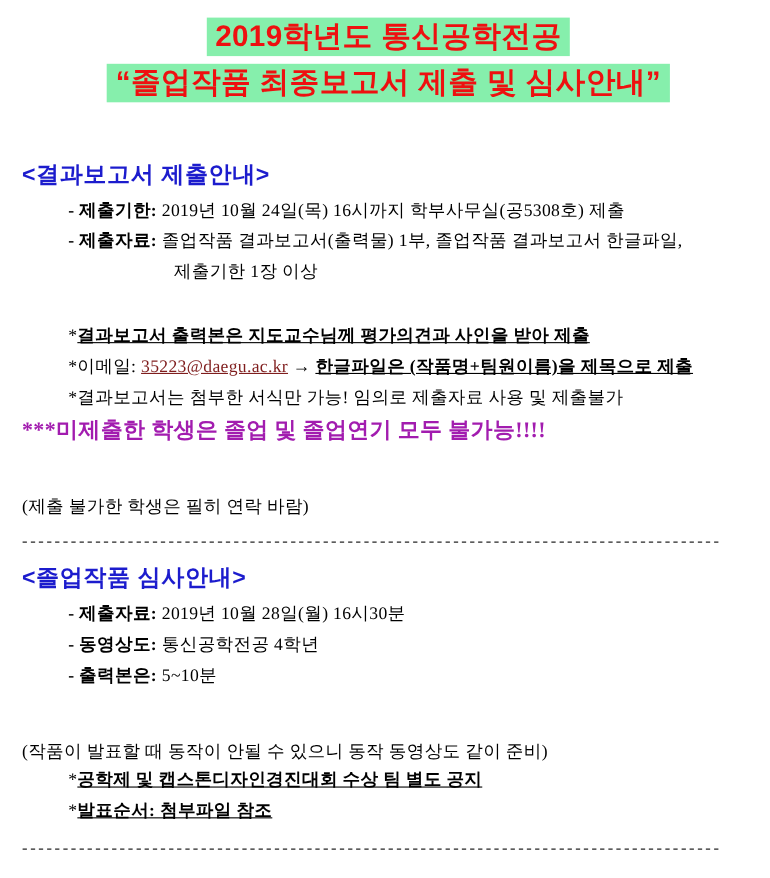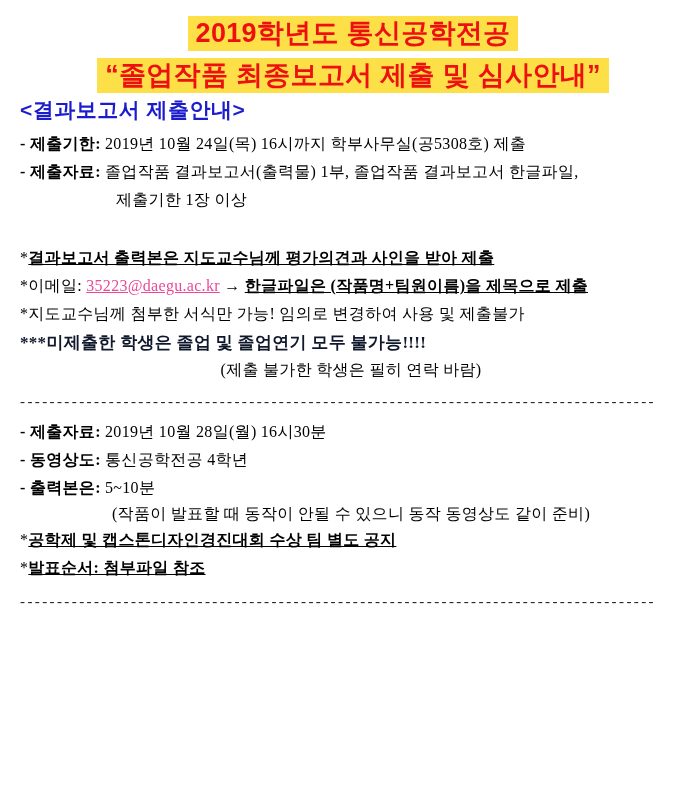--- a/index.html
+++ b/index.html
@@ -6,39 +6,39 @@
   .page {
     position:relative; width:700px; height:798px; box-sizing:border-box;
     padding:10px 14px 0 20px; overflow:hidden; background:#ffffff;
     font-family:"Liberation Serif","DejaVu Serif",serif;
     font-size:16px; color:#000; letter-spacing:0.3px;
   }
   
   .title-block { text-align:center; margin-top:2px; line-height:42px;
     font-family:"Liberation Sans","DejaVu Sans",sans-serif;
     font-weight:bold; font-size:27px; color:#ee1010; }
-  .title-block .hl { background:#fde047; padding:2px 8px 3px 8px; }
+  .title-block .hl { background:#86efac; padding:2px 8px 3px 8px; }
   
   .sec-heading { font-family:"Liberation Sans","DejaVu Sans",sans-serif;
     font-weight:bold; font-size:21px; color:#1c1ccd; letter-spacing:0.5px; }
-  .h1 { }
+  .h1 { margin-top:48px; }
   .h2 { margin-top:8px; }
   
-  .line { line-height:28px; white-space:nowrap; }
+  .line { line-height:28px; white-space:nowrap;margin-left:42px; }
   .lbl  { font-weight:bold; }
   .gap-s { margin-top:6px; }
   .gap-m { margin-top:14px; }
   .gap-l { margin-top:30px; }
   .cont { padding-left:96px; }
   .star { text-decoration:none; }
   .u-b  { font-weight:bold; text-decoration:underline; }
   .bold { font-weight:bold; }
-  .email-link { color:#ec4899; text-decoration:underline; cursor:pointer; }
-  .warning { color:#0f172a; font-weight:bold; font-size:17px; line-height:30px; white-space:nowrap; }
-  .right-note { text-align:center; padding-right:4px; line-height:24px; }
+  .email-link { color:#7f1d1d; text-decoration:underline; cursor:pointer; }
+  .warning { color:#a21caf; font-weight:bold; font-size:20px; line-height:30px; white-space:nowrap; }
+  .right-note { text-align:left; padding-right:4px; line-height:24px;margin-top:43px; }
   .separator { line-height:22px; letter-spacing:2.4px; white-space:nowrap;
     overflow:hidden; color:#222; font-size:15px; margin-top:8px; }
 </style>
 </head>
 <body>
 
 <div class="page">
 
   <div class="title-block">
     <div><span class="hl">2019학년도 통신공학전공</span></div>
@@ -54,27 +54,28 @@
     <span class="lbl">- 제출자료:</span><span> 졸업작품 결과보고서(출력물) 1부, 졸업작품 결과보고서 한글파일,</span>
   </div>
   <div class="line cont">제출기한 1장 이상</div>
 
   <div class="line gap-l">
     <span class="star">*</span><span class="u-b">결과보고서 출력본은 지도교수님께 평가의견과 사인을 받아 제출</span>
   </div>
   <div class="line">
     <span>*이메일: </span><span class="email-link">35223@daegu.ac.kr</span><span> → </span><span class="u-b">한글파일은 (작품명+팀원이름)을 제목으로 제출</span>
   </div>
-  <div class="line">*지도교수님께 첨부한 서식만 가능! 임의로 변경하여 사용 및 제출불가</div>
+  <div class="line">*결과보고서는 첨부한 서식만 가능! 임의로 제출자료 사용 및 제출불가</div>
 
   <div class="warning">***미제출한 학생은 졸업 및 졸업연기 모두 불가능!!!!</div>
   <div class="right-note">(제출 불가한 학생은 필히 연락 바람)</div>
 
   <div class="separator">--------------------------------------------------------------------------------------</div>
 
+  <div class="sec-heading h2">&lt;졸업작품 심사안내&gt;</div>
 
   <div class="line gap-s">
     <span class="lbl">- 제출자료:</span><span> 2019년 10월 28일(월) 16시30분</span>
   </div>
   <div class="line">
     <span class="lbl">- 동영상도:</span><span> 통신공학전공 4학년</span>
   </div>
   <div class="line">
     <span class="lbl">- 출력본은:</span><span> 5~10분</span>
   </div>

